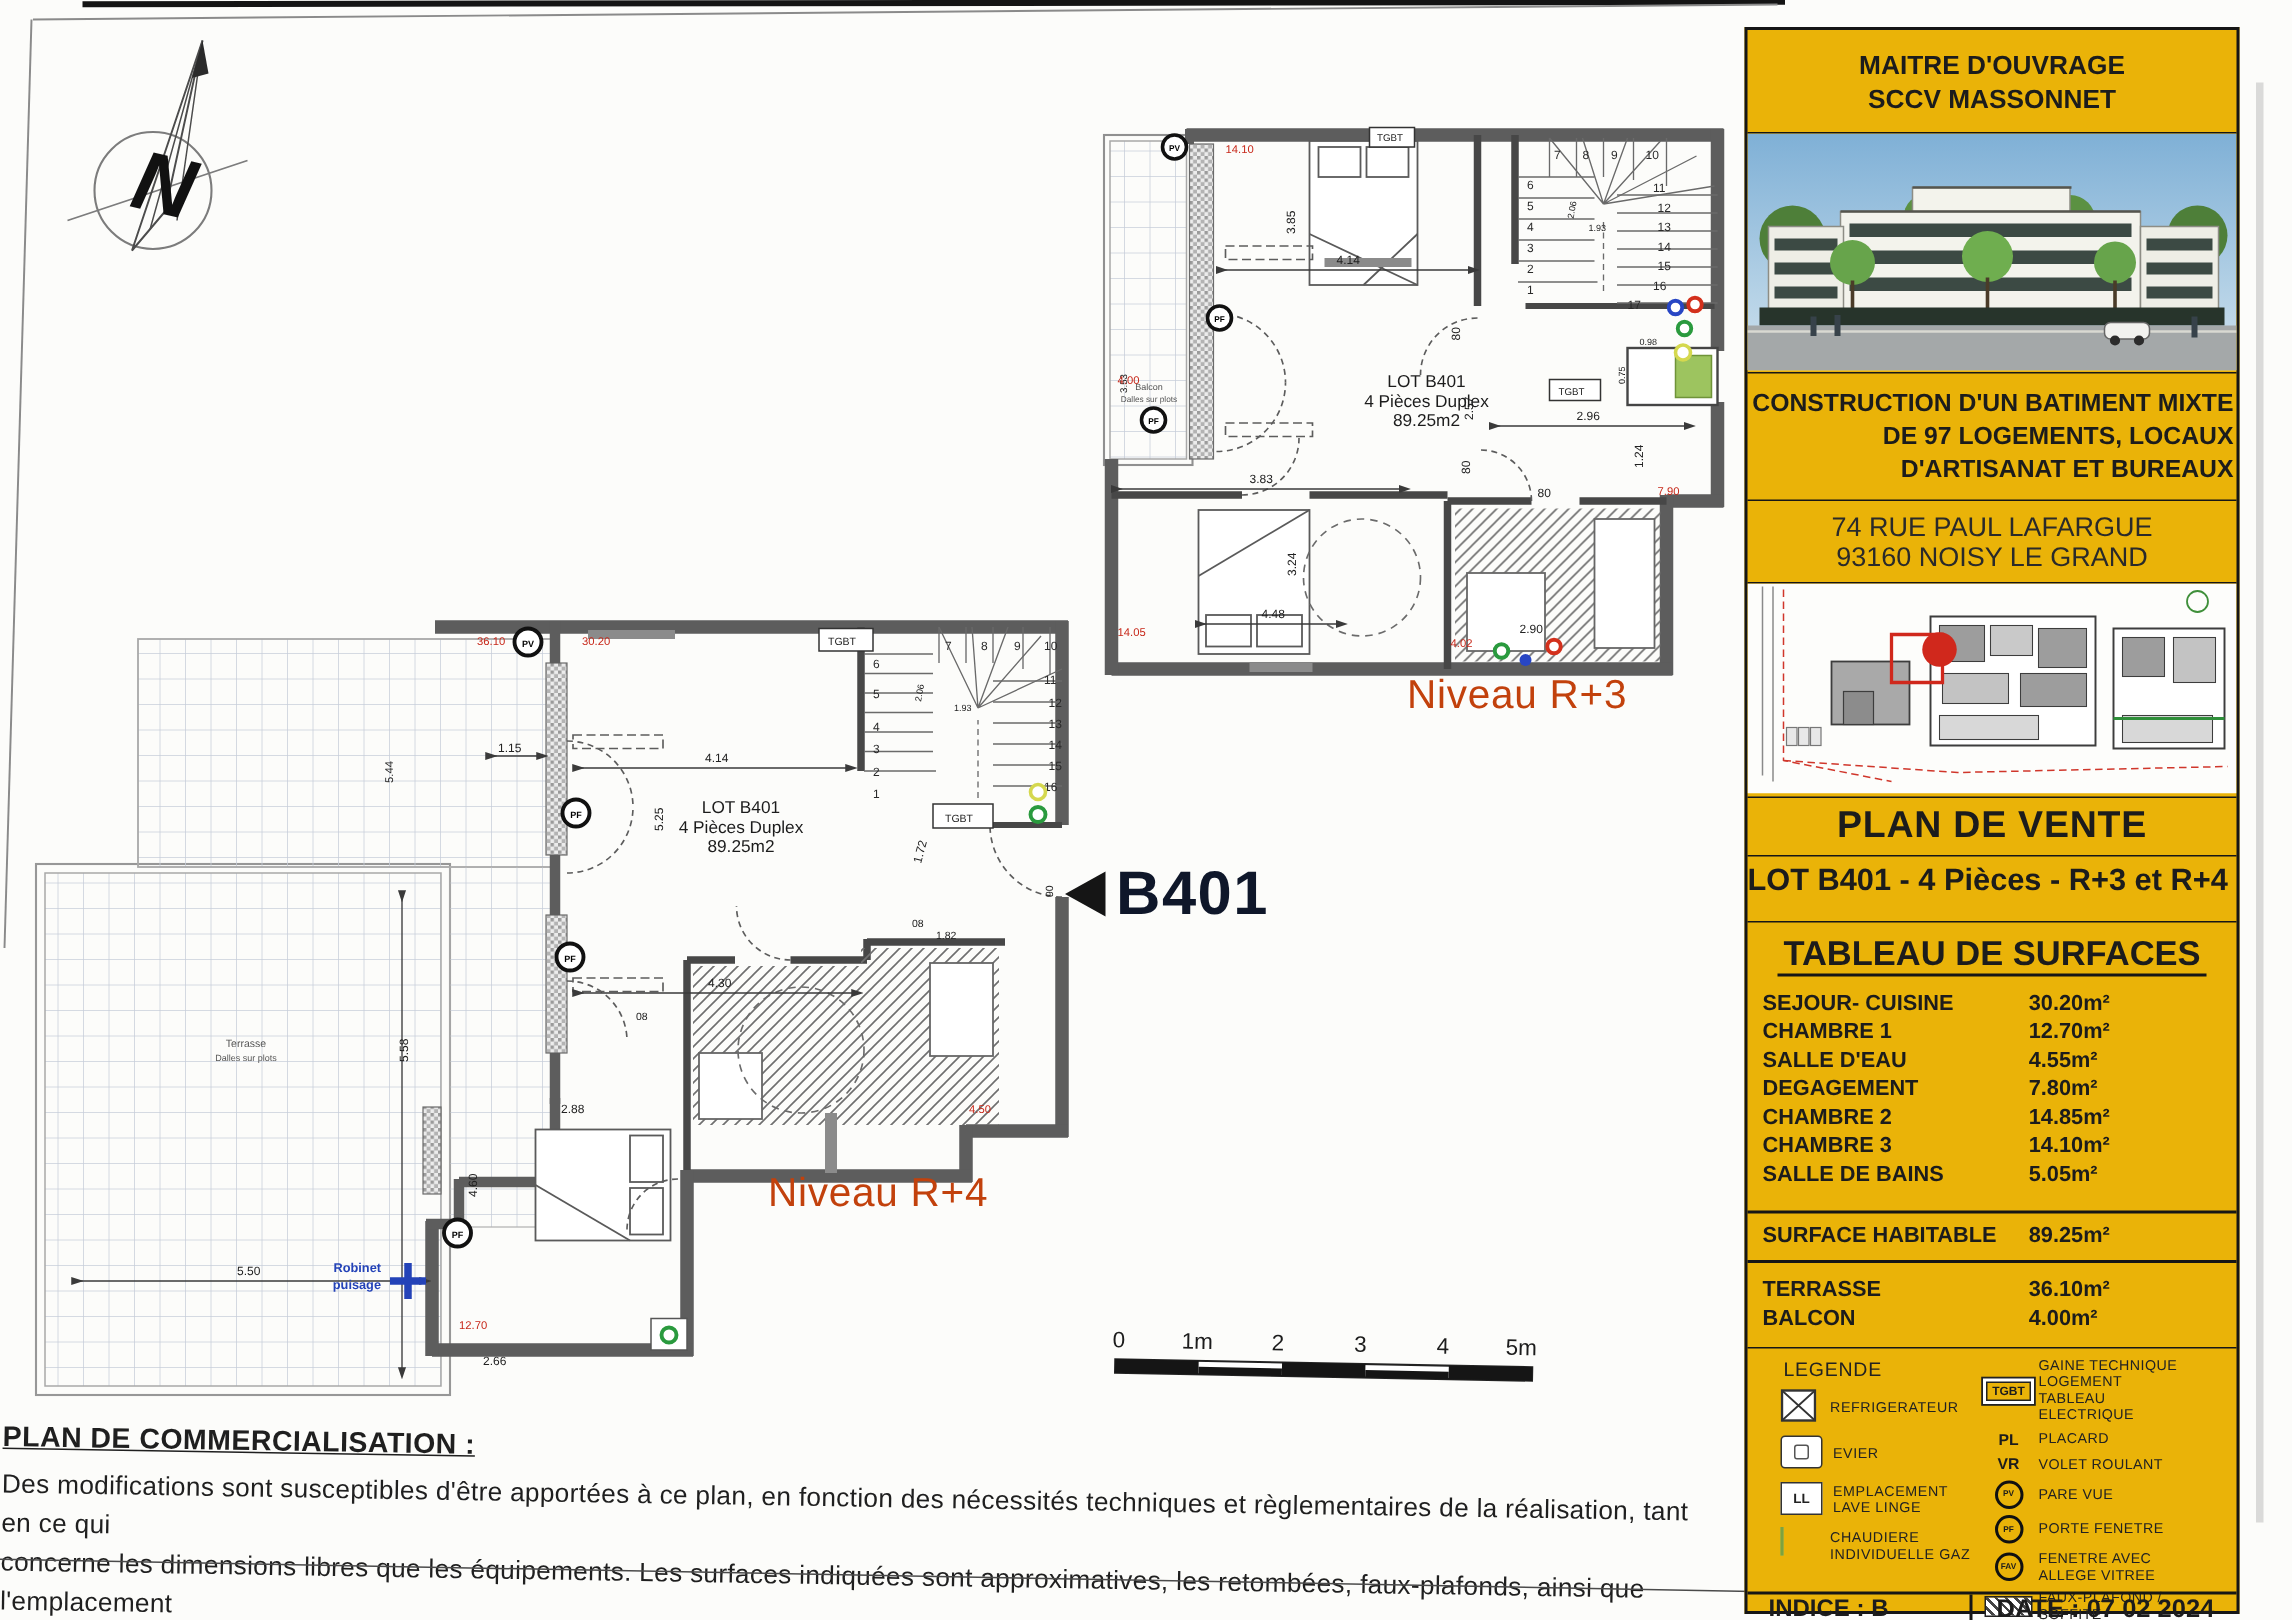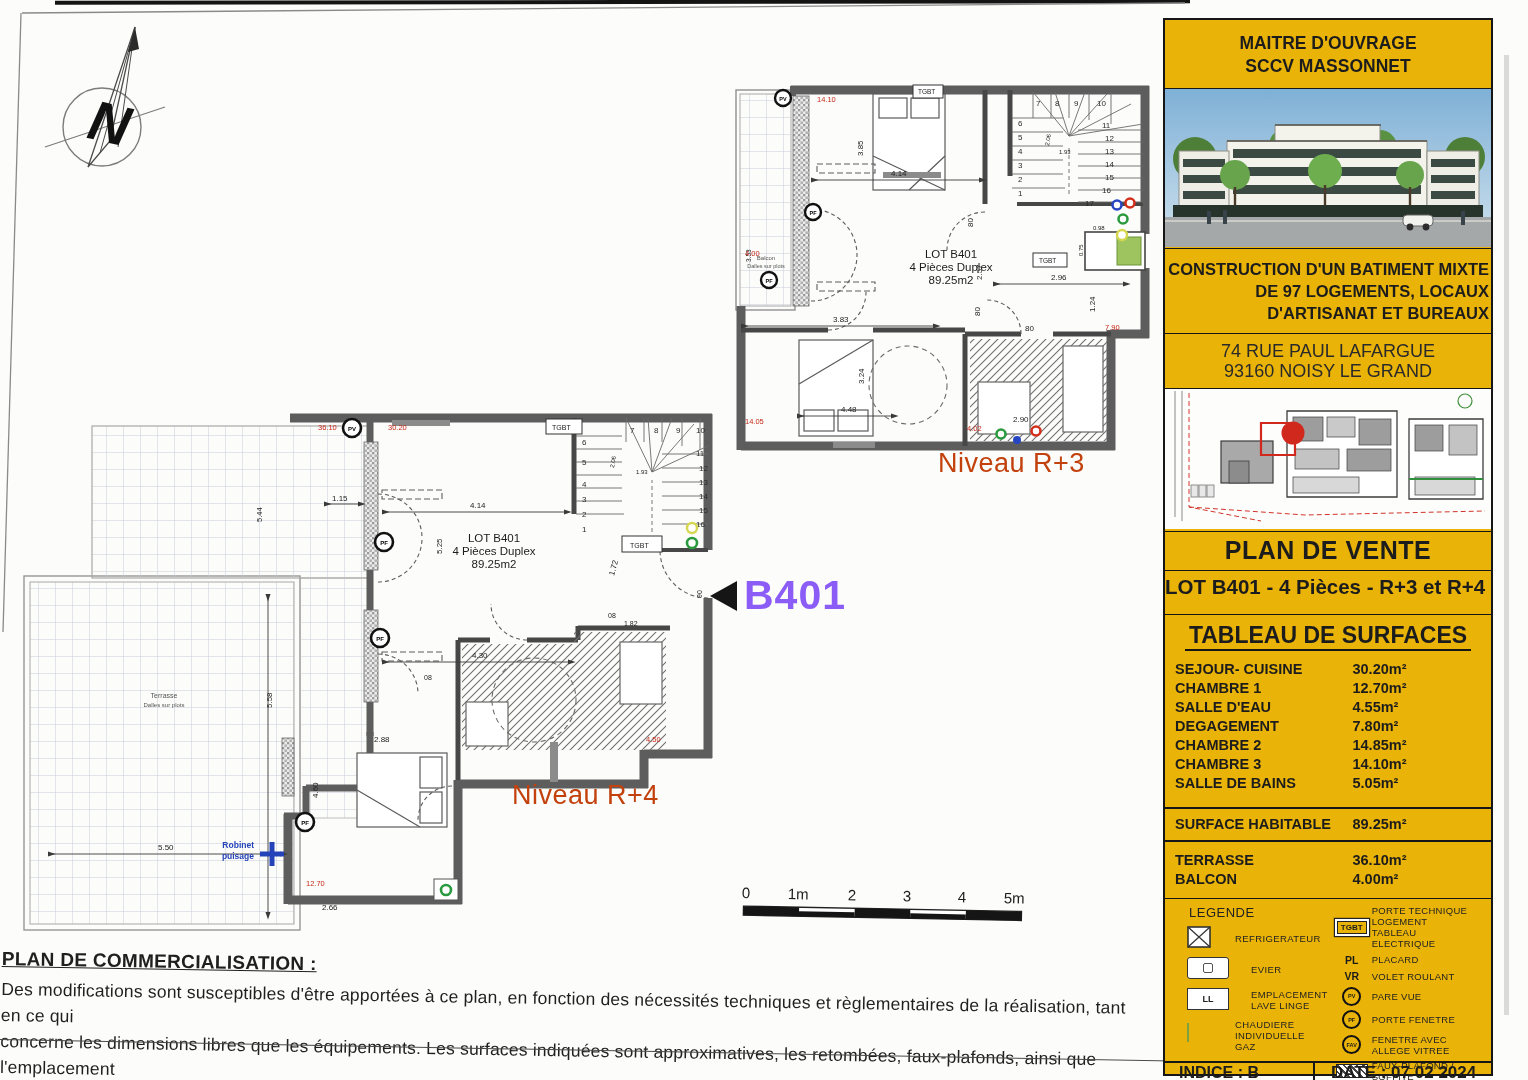--- a/index.html
+++ b/index.html
@@ -9,21 +9,21 @@
     font-family:"Liberation Sans", sans-serif;
   }
   .abs{position:absolute;}
   
   .topbar{left:55px;top:0;width:1135px;height:4px;background:#141414;transform:rotate(-.08deg);}
   .scanstreak{left:1504px;top:55px;width:5px;height:960px;background:#bdbdbd;opacity:.55;}
   
   .niveau{font-size:27px;color:#c2410c;letter-spacing:.5px;}
   .unitmark{display:flex;align-items:center;gap:7px;}
   .unitmark .tri{width:0;height:0;border-top:15px solid transparent;border-bottom:15px solid transparent;border-right:27px solid #151515;}
-  .unitmark .lbl{font-size:41px;font-weight:bold;color:#8b5cf6;letter-spacing:1px;}
+  .unitmark .lbl{font-size:41px;font-weight:bold;color:#0f172a;letter-spacing:1px;}
   
   .scalewrap{transform:rotate(1.1deg);transform-origin:left top;}
   
   .commercial{width:1140px;transform:rotate(.95deg);transform-origin:left top;color:#1f1f1f;}
   .commercial h3{margin:0 0 6px 0;font-size:19px;letter-spacing:.3px;text-decoration:underline;}
   .commercial p{margin:0;font-size:17.5px;line-height:26px;letter-spacing:.2px;}
   .sheetline{left:-2px;top:1039px;width:1300px;height:0;border-top:1.6px solid #4a4a4a;transform:rotate(1.05deg);transform-origin:left top;}
   
   .panel{left:1163px;top:18px;width:330px;height:1058px;border:2px solid #161616;background:#eab308;display:flex;flex-direction:column;box-sizing:border-box;}
   .sec{border-bottom:1.6px solid #161616;box-sizing:border-box;}
@@ -40,24 +40,24 @@
   .srow{display:flex;font-weight:bold;font-size:14.5px;line-height:19px;}
   .srow .sl{flex:0 0 58%;}
   .total{margin-top:10px;border-top:2px solid #161616;border-bottom:2px solid #161616;padding:6px 10px;}
   .ext{padding:9px 10px;}
   .filler{flex:1 1 auto;}
   
   .legend{border-top:1.6px solid #161616;display:flex;padding:6px 22px 4px;height:152px;box-sizing:content-box;}
   .legL{flex:0 0 128px;}
   .legR{flex:1;padding-left:4px;}
   .legtitle{font-size:13px;letter-spacing:.5px;color:#222;margin:0 0 6px 2px;}
-  .lrow{display:flex;align-items:center;margin-bottom:7px;gap:15px;}
+  .lrow{display:flex;align-items:center;margin-bottom:7px;}
   .lrow .txt{font-size:9.5px;letter-spacing:.4px;line-height:11px;color:#222;}
   .ic{flex:0 0 26px;height:24px;margin-right:7px;position:relative;}
-  .box{width:42px;height:22px;border:1.6px solid #333;box-sizing:border-box;background:#fff;}
+  .box{width:28px;height:22px;border:1.6px solid #333;box-sizing:border-box;background:#fff;}
   .fridge svg{display:block;}
   .evier{border-radius:3px;display:flex;align-items:center;justify-content:center;}
   .evier i{display:block;width:8px;height:8px;border:1px solid #555;border-radius:2px;}
   .llbox{display:flex;align-items:center;justify-content:center;font-size:9px;font-weight:bold;color:#222;}
   .boiler{background:#9dc45f;border:1px solid #7da23f;}
   .rrow{display:flex;align-items:center;margin-bottom:4.5px;}
   .rsym{flex:0 0 40px;display:flex;justify-content:center;align-items:center;}
   .rtxt{font-size:9.5px;letter-spacing:.3px;line-height:11px;color:#222;}
   .tgbtbox{border:1.5px solid #222;box-shadow:0 0 0 2px #fff,0 0 0 3.2px #222;padding:1px 3px;font-size:8px;font-weight:bold;}
   .symtxt{font-size:10.5px;font-weight:bold;}
@@ -665,21 +665,21 @@
       <div class="lrow">
         <span class="ic"><span class="box boiler"></span></span>
         <span class="txt"><span>CHAUDIERE</span><br><span>INDIVIDUELLE GAZ</span></span>
       </div>
     </div>
     <div class="legR">
       <div class="rrow">
         <span class="rsym">
             <span class="tgbtbox">TGBT</span>
           </span>
-        <span class="rtxt"><span>PORTE TECHNIQUE LOGEMENT</span><br><span>TABLEAU ELECTRIQUE</span></span>
+        <span class="rtxt"><span>GAINE TECHNIQUE LOGEMENT</span><br><span>TABLEAU ELECTRIQUE</span></span>
       </div>
       <div class="rrow">
         <span class="rsym symtxt">PL</span>
         <span class="rtxt">PLACARD</span>
       </div>
       <div class="rrow">
         <span class="rsym symtxt">VR</span>
         <span class="rtxt">VOLET ROULANT</span>
       </div>
       <div class="rrow">

